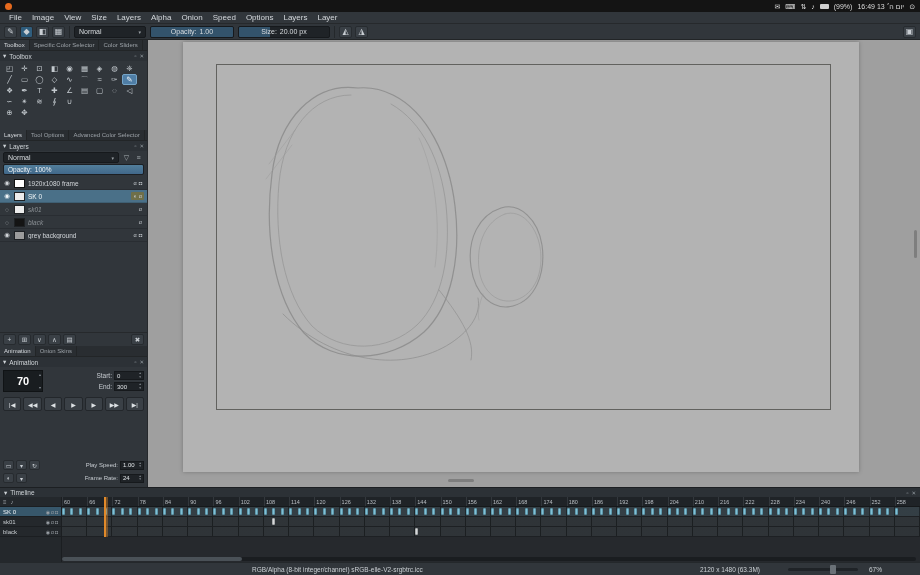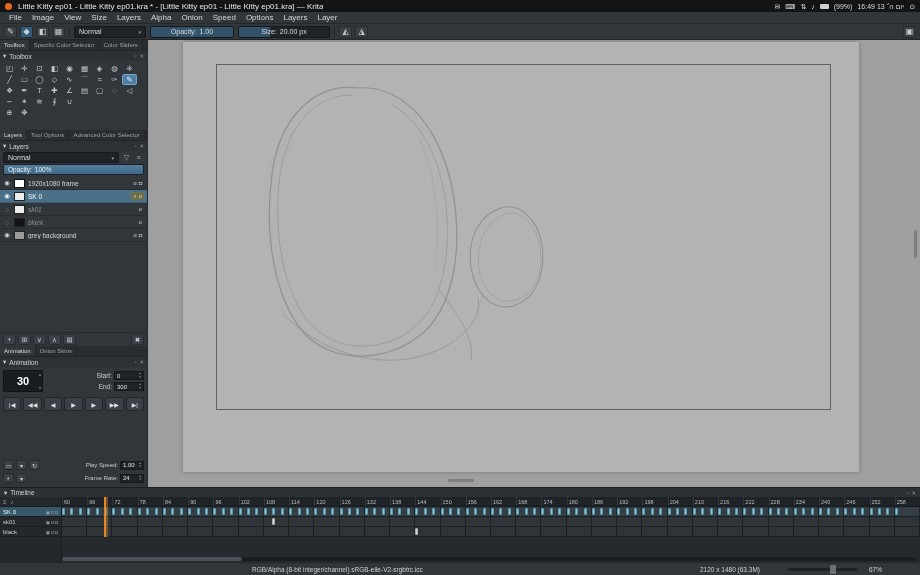--- a/index.html
+++ b/index.html
@@ -147,21 +147,20 @@
   .sb-zoomhandle { position:absolute; left:60%; top:-3px; width:6px; height:9px; background:#6a7177; border-radius:1px; }
   .sb-zoom { position:absolute; right:38px; top:3px; }
 </style>
 </head>
 <body>
 
 <div id="root">
 
   <div class="osbar">
     <span class="app-dot"></span>
-    <span class="title">Little Kitty ep01 - Little Kitty ep01.kra * - [Little Kitty ep01 - Little Kitty ep01.kra] — Krita</span>
     <div class="tray">
       <span id="tray-icons" style="display:flex;gap:5px;">
           <span class="g">✉</span>
           <span class="g">⌨</span>
           <span class="g">⇅</span>
           <span class="g">♪</span>
         </span>
       <span class="batt"></span>
       <span>(99%)</span>
       <span>יום ה׳ 13 16:49</span>
@@ -373,21 +372,21 @@
       <div class="dhead">
         <span>▾</span>
         <span>Animation</span>
         <span class="hicons">
           <span>▫</span>
           <span>✕</span>
         </span>
       </div>
       <div class="anim-controls">
         <div class="frame-box">
-          <span>30</span>
+          <span>70</span>
           <span class="spin">
             <span>▴</span>
             <span>▾</span>
           </span>
         </div>
         <div class="range-col">
           <div class="range-row">
             <span>Start:</span>
             <div class="valbox">
               <span>0</span>

